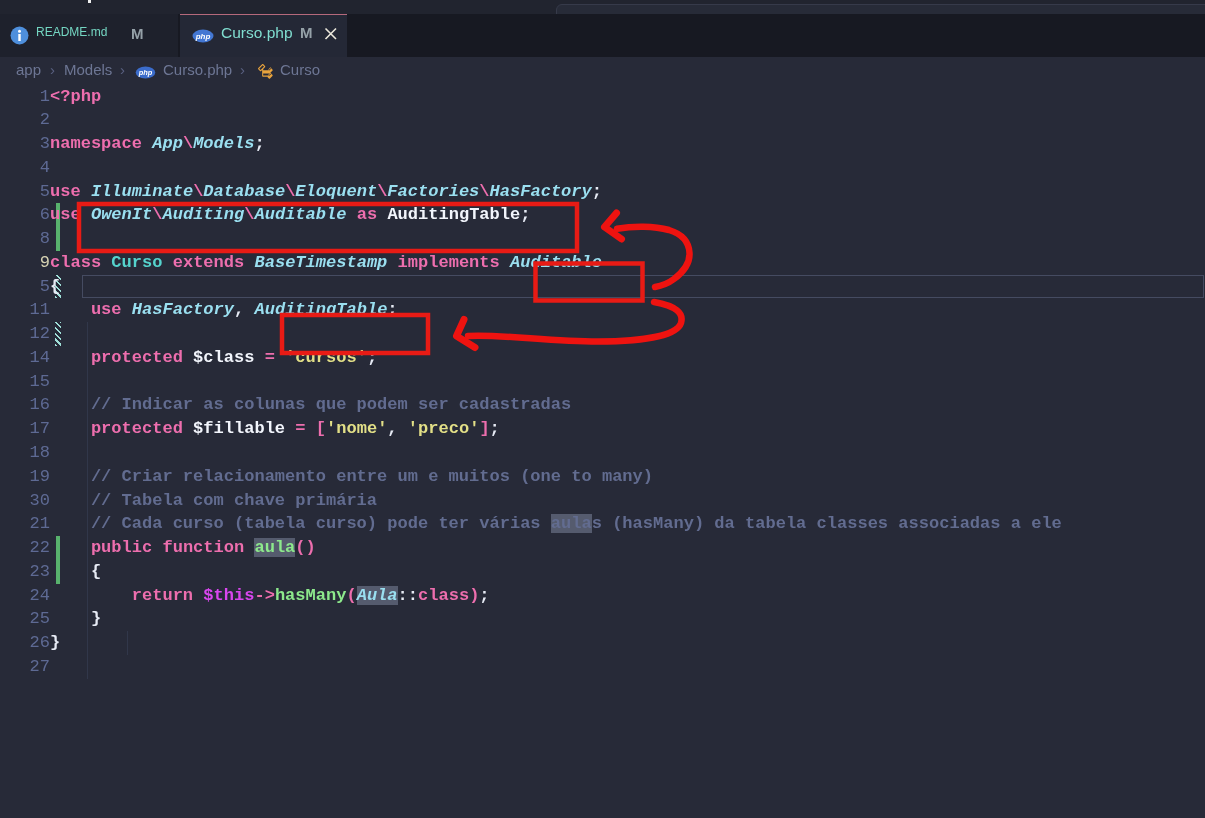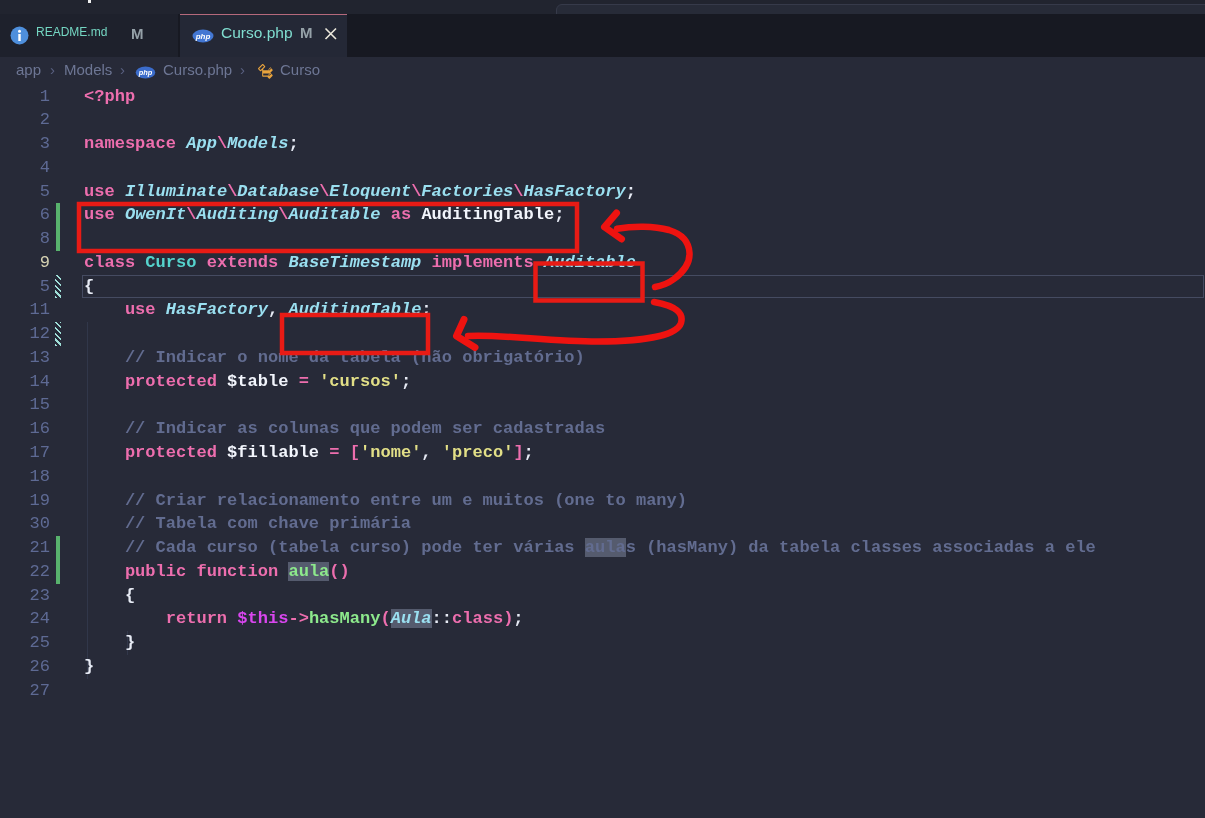--- a/index.html
+++ b/index.html
@@ -15,21 +15,21 @@
   .tabtext{font-size:12px;color:#74d6c2}
   .mbadge{font-size:15px;font-weight:bold;color:#95a1a8}
   
   .crumb{position:absolute;left:0;top:57px;width:1205px;height:28px;background:#272a38;color:#6d7694;font-size:15px}
   .crumb span{position:absolute;top:4px}
   
   .codewrap{position:absolute;left:0;top:84.5px;width:1205px;font-family:"Liberation Mono",monospace;font-size:17.05px}
   .row{height:23.769px;line-height:23.769px;white-space:pre}
   .num{display:inline-block;width:50px;text-align:right;color:#5e6a94;vertical-align:top}
   .num9{color:#d6d2b2}
-  .ct{display:inline-block;margin-left:34px;vertical-align:top;font-weight:bold;color:#e7ebf5}
+  .ct{display:inline-block;vertical-align:top;font-weight:bold;color:#e7ebf5}
   .pk{color:#ed6eae}
   .cy{color:#9adff0;font-style:italic}
   .wh{color:#e7ebf5}
   .bw{color:#f2f5fc}
   .cm{color:#626c90}
   .st{color:#e2df87}
   .gr{color:#8de98c}
   .vi{color:#d946ef;}
   .te{color:#55d3cd}
   .hl{background:#555b6e}
@@ -99,22 +99,21 @@
     <div class="row"><span class="num">2</span><span class="ct"></span></div>
     <div class="row"><span class="num">3</span><span class="ct"><span class="pk">namespace</span> <span class="cy">App</span><span class="pk">\</span><span class="cy">Models</span><span class="wh">;</span></span></div>
     <div class="row"><span class="num">4</span><span class="ct"></span></div>
     <div class="row"><span class="num">5</span><span class="ct"><span class="pk">use</span> <span class="cy">Illuminate</span><span class="pk">\</span><span class="cy">Database</span><span class="pk">\</span><span class="cy">Eloquent</span><span class="pk">\</span><span class="cy">Factories</span><span class="pk">\</span><span class="cy">HasFactory</span><span class="wh">;</span></span></div>
     <div class="row"><span class="num">6</span><span class="ct"><span class="pk">use</span> <span class="cy">OwenIt</span><span class="pk">\</span><span class="cy">Auditing</span><span class="pk">\</span><span class="cy">Auditable</span> <span class="pk">as</span> <span class="bw">AuditingTable</span><span class="wh">;</span></span></div>
     <div class="row"><span class="num">8</span><span class="ct"></span></div>
     <div class="row"><span class="num num9">9</span><span class="ct"><span class="pk">class</span> <span class="te">Curso</span> <span class="pk">extends</span> <span class="cy">BaseTimestamp</span> <span class="pk">implements</span> <span class="cy">Auditable</span></span></div>
     <div class="row"><span class="num">5</span><span class="ct"><span class="wh">{</span></span></div>
     <div class="row"><span class="num">11</span><span class="ct">    <span class="pk">use</span> <span class="cy">HasFactory</span><span class="wh">,</span> <span class="cy">AuditingTable</span><span class="wh">;</span></span></div>
     <div class="row"><span class="num">12</span><span class="ct"></span></div>
-    <div class="row"><span class="num">13</span><span class="ct">    <span class="cm">// Indicar o nome da tabela (não obrigatório)</span></span></div>
-    <div class="row"><span class="num">14</span><span class="ct">    <span class="pk">protected</span> <span class="bw">$table</span> <span class="pk">=</span> <span class="st">'cursos'</span><span class="wh">;</span></span></div>
+    <div class="row"><span class="num">14</span><span class="ct">    <span class="pk">protected</span> <span class="bw">$class</span> <span class="pk">=</span> <span class="st">'cursos'</span><span class="wh">;</span></span></div>
     <div class="row"><span class="num">15</span><span class="ct"></span></div>
     <div class="row"><span class="num">16</span><span class="ct">    <span class="cm">// Indicar as colunas que podem ser cadastradas</span></span></div>
     <div class="row"><span class="num">17</span><span class="ct">    <span class="pk">protected</span> <span class="bw">$fillable</span> <span class="pk">=</span> <span class="pk">[</span><span class="st">'nome'</span><span class="wh">,</span> <span class="st">'preco'</span><span class="pk">]</span><span class="wh">;</span></span></div>
     <div class="row"><span class="num">18</span><span class="ct"></span></div>
     <div class="row"><span class="num">19</span><span class="ct">    <span class="cm">// Criar relacionamento entre um e muitos (one to many)</span></span></div>
     <div class="row"><span class="num">30</span><span class="ct">    <span class="cm">// Tabela com chave primária</span></span></div>
     <div class="row"><span class="num">21</span><span class="ct">    <span class="cm">// Cada curso (tabela curso) pode ter várias <span class="hl">aula</span>s (hasMany) da tabela classes associadas a ele</span></span></div>
     <div class="row"><span class="num">22</span><span class="ct">    <span class="pk">public</span> <span class="pk">function</span> <span class="gr hl">aula</span><span class="pk">()</span></span></div>
     <div class="row"><span class="num">23</span><span class="ct">    <span class="wh">{</span></span></div>
     <div class="row"><span class="num">24</span><span class="ct">        <span class="pk">return</span> <span class="vi">$this</span><span class="pk">-&gt;</span><span class="gr">hasMany</span><span class="pk">(</span><span class="cy hl">Aula</span><span class="wh">::</span><span class="pk">class</span><span class="pk">)</span><span class="wh">;</span></span></div>

